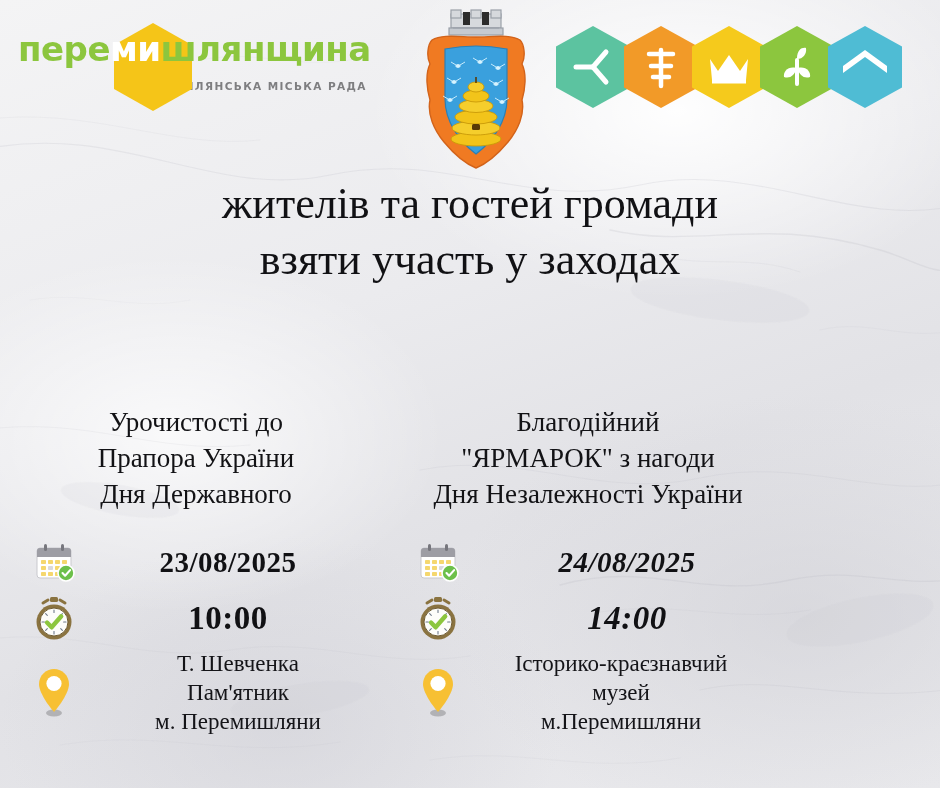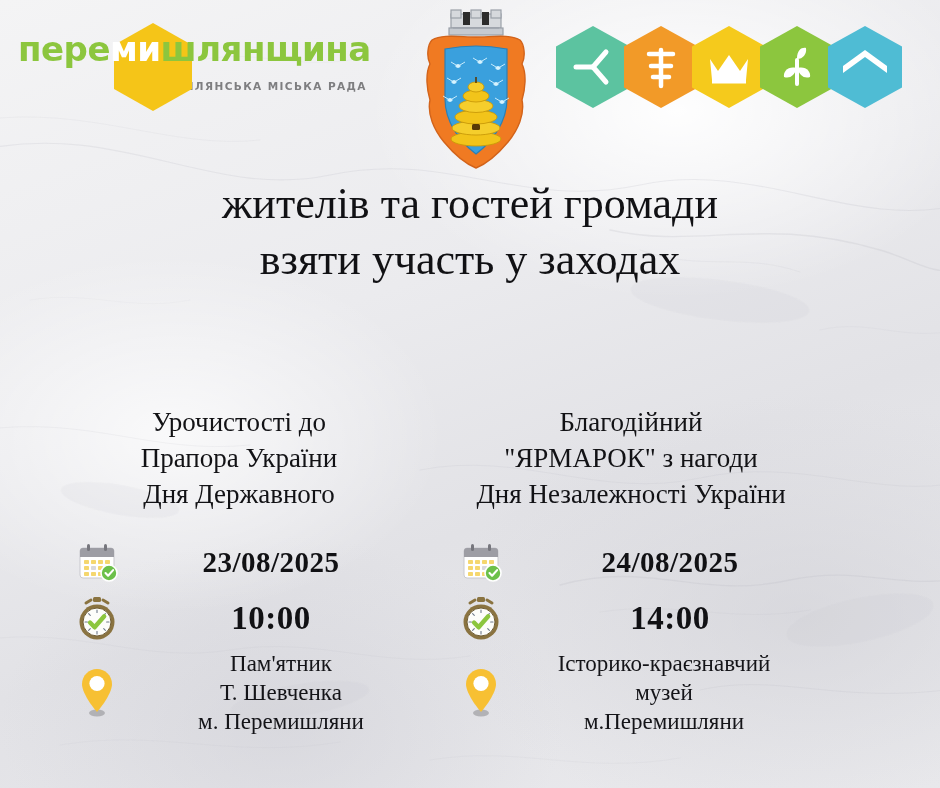--- a/index.html
+++ b/index.html
@@ -129,21 +129,20 @@
   }
   .headline div { white-space: nowrap; }
 
   
   .columns {
     position: absolute;
     top: 404px;
     left: 0;
     width: 784px;
     display: flex;
-    margin-left: 43px;
   }
   .col {
     width: 470px;
     display: flex;
     flex-direction: column;
     align-items: center;
   }
 
   .evt-title {
     text-align: center;
@@ -199,21 +198,21 @@
   .place-val div { white-space: nowrap; }
 
   
   .col-left  .rows { padding-left: 18px; }
   .col-left  .row-date .txt,
   .col-left  .row-time .txt { padding-right: 26px; }
   .col-left  .row-place .txt { padding-right: 6px; }
 
   .col-right .rows { padding-left: 10px; }
   .col-right .row-date .txt,
-  .col-right .row-time .txt { padding-right: 4px; }
+  .col-right .row-time .txt { padding-right: 4px; font-style: italic; }
   .col-right .row-place .txt { padding-right: 16px; }
 </style>
 </head>
 <body>
 
 <div id="poster">
 
   <svg id="veins" viewBox="0 0 940 788" preserveAspectRatio="none">
     <g fill="none" stroke="#b9b9c2" stroke-linecap="round">
       <path d="M-20,150 C120,120 210,200 330,175 C450,150 520,210 640,185 C760,160 850,230 960,205" stroke-width="1.1" opacity="0.38"></path>
@@ -434,22 +433,22 @@
 
         <div class="row row-place">
           <div class="ico">
             <svg width="40" height="54" viewBox="0 0 40 54">
               <ellipse cx="20" cy="48" rx="8" ry="3.5" fill="#a9a9ad" opacity="0.85"></ellipse>
               <path d="M20,4 C11.7,4 5,10.7 5,19 C5,30 20,47 20,47 C20,47 35,30 35,19 C35,10.7 28.3,4 20,4 Z" fill="#f7c033"></path>
               <circle cx="20" cy="18.5" r="7.6" fill="#ffffff"></circle>
             </svg>
           </div>
           <div class="txt place-val">
+            <div>Т. Шевченка</div>
             <div>Пам'ятник</div>
-            <div>Т. Шевченка</div>
             <div>м. Перемишляни</div>
           </div>
         </div>
 
       </div>
     </div>
 
     <div class="col col-right">
       <div class="evt-title">
         <div>Благодійний</div>

